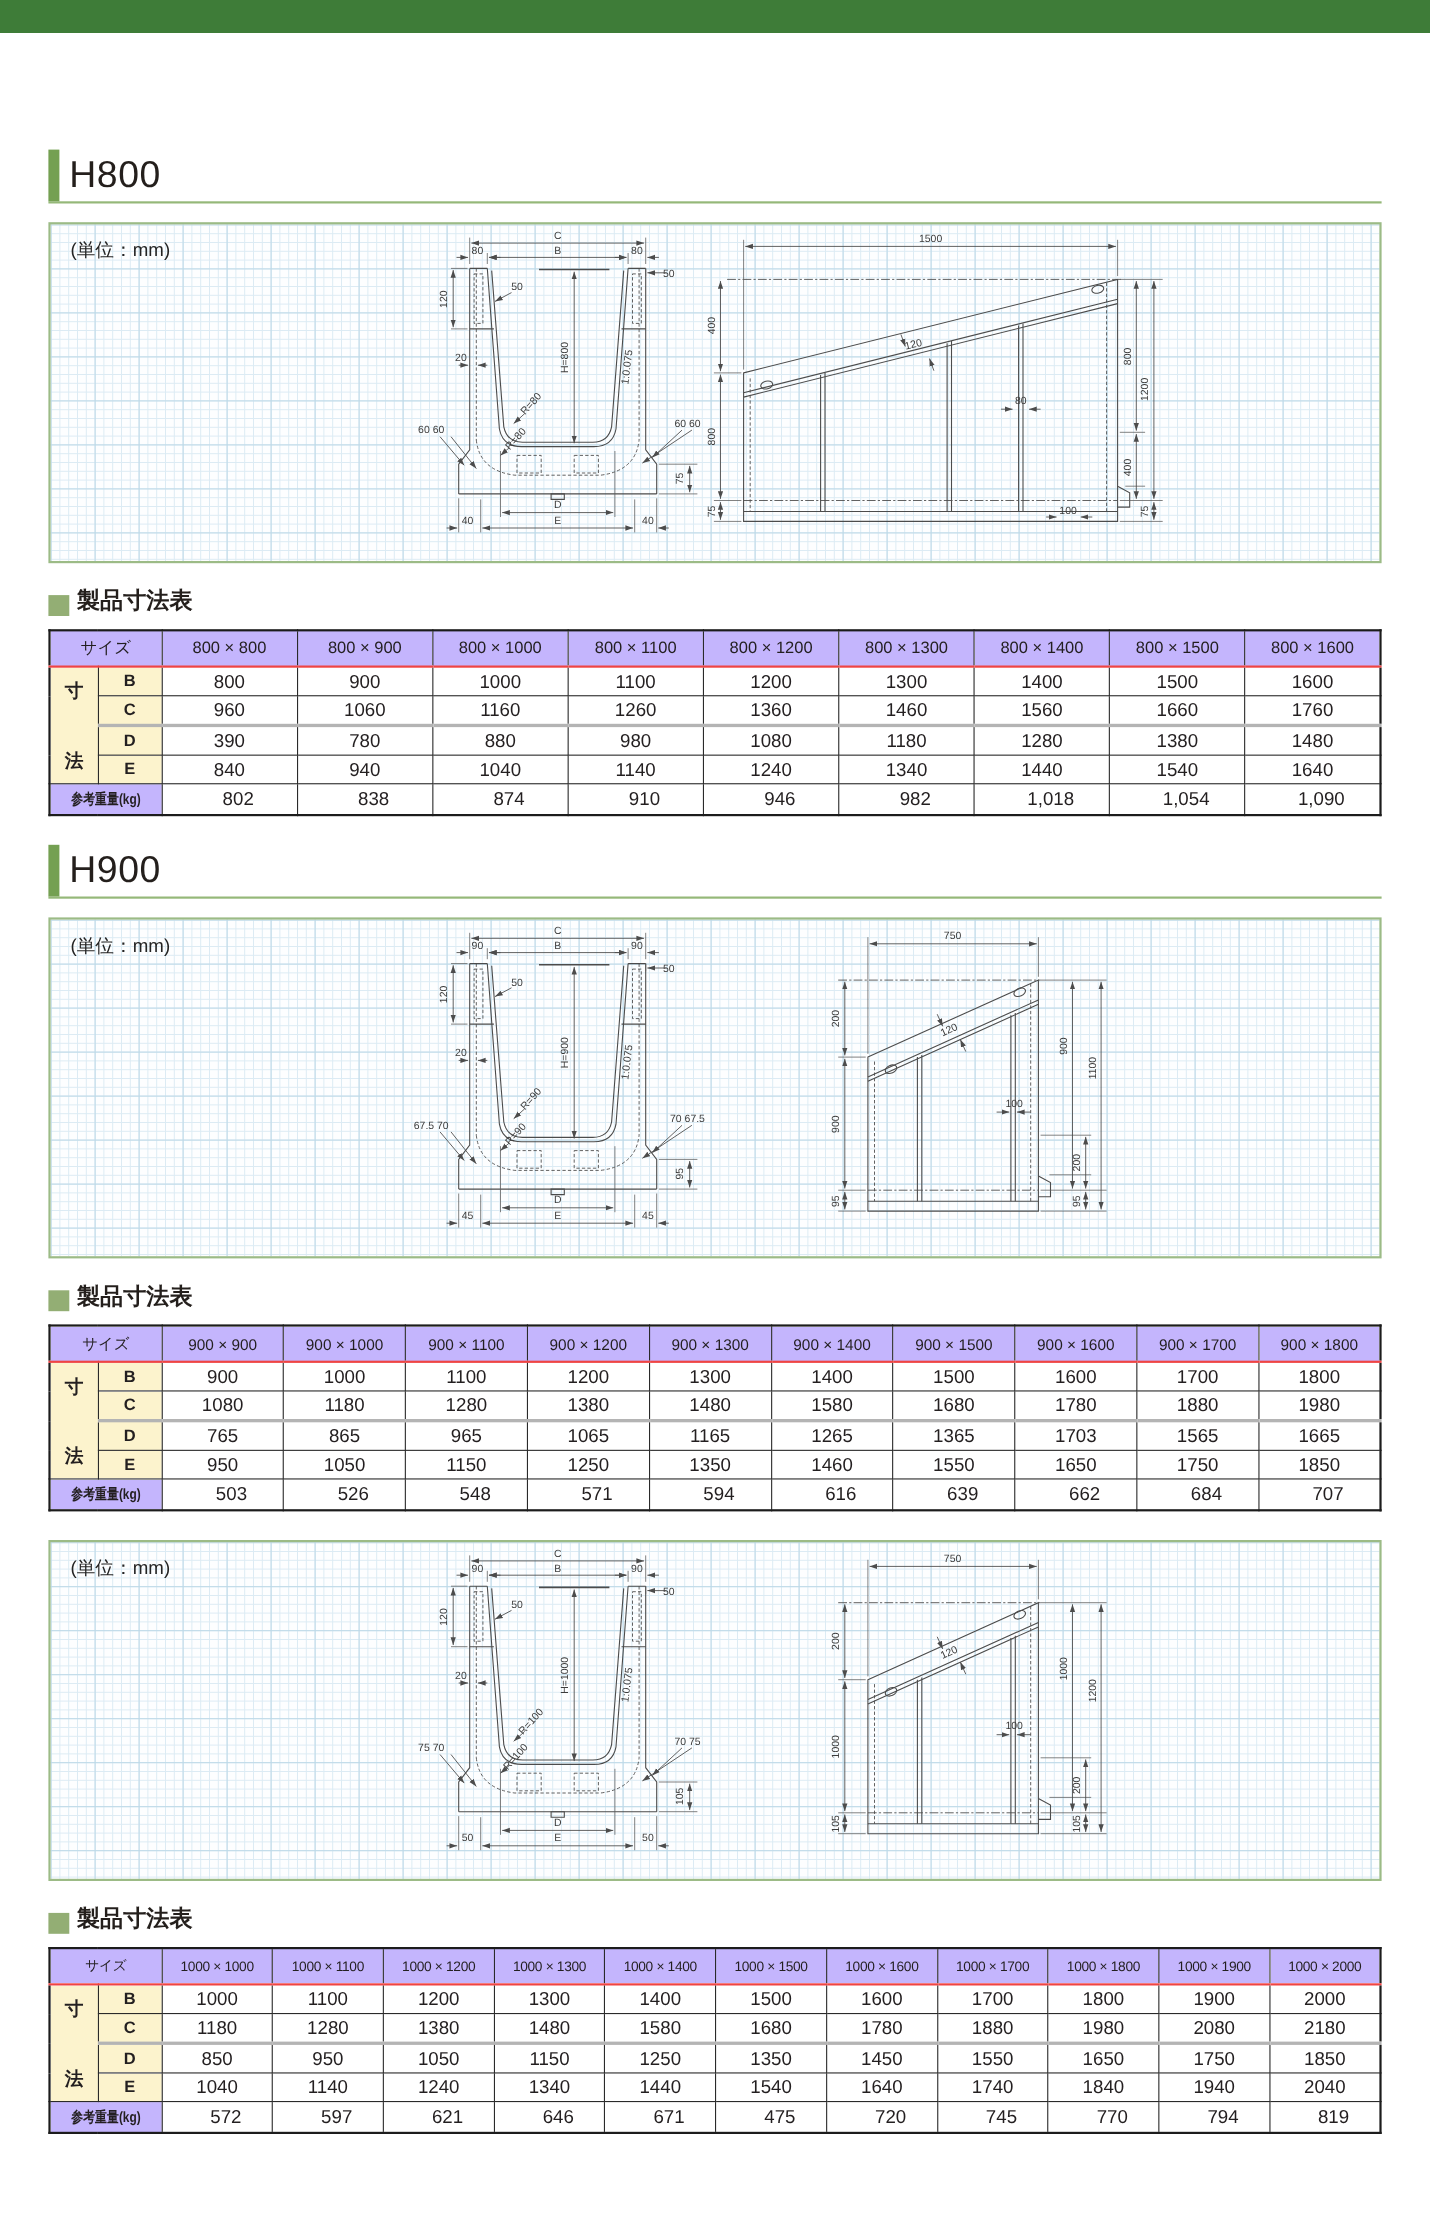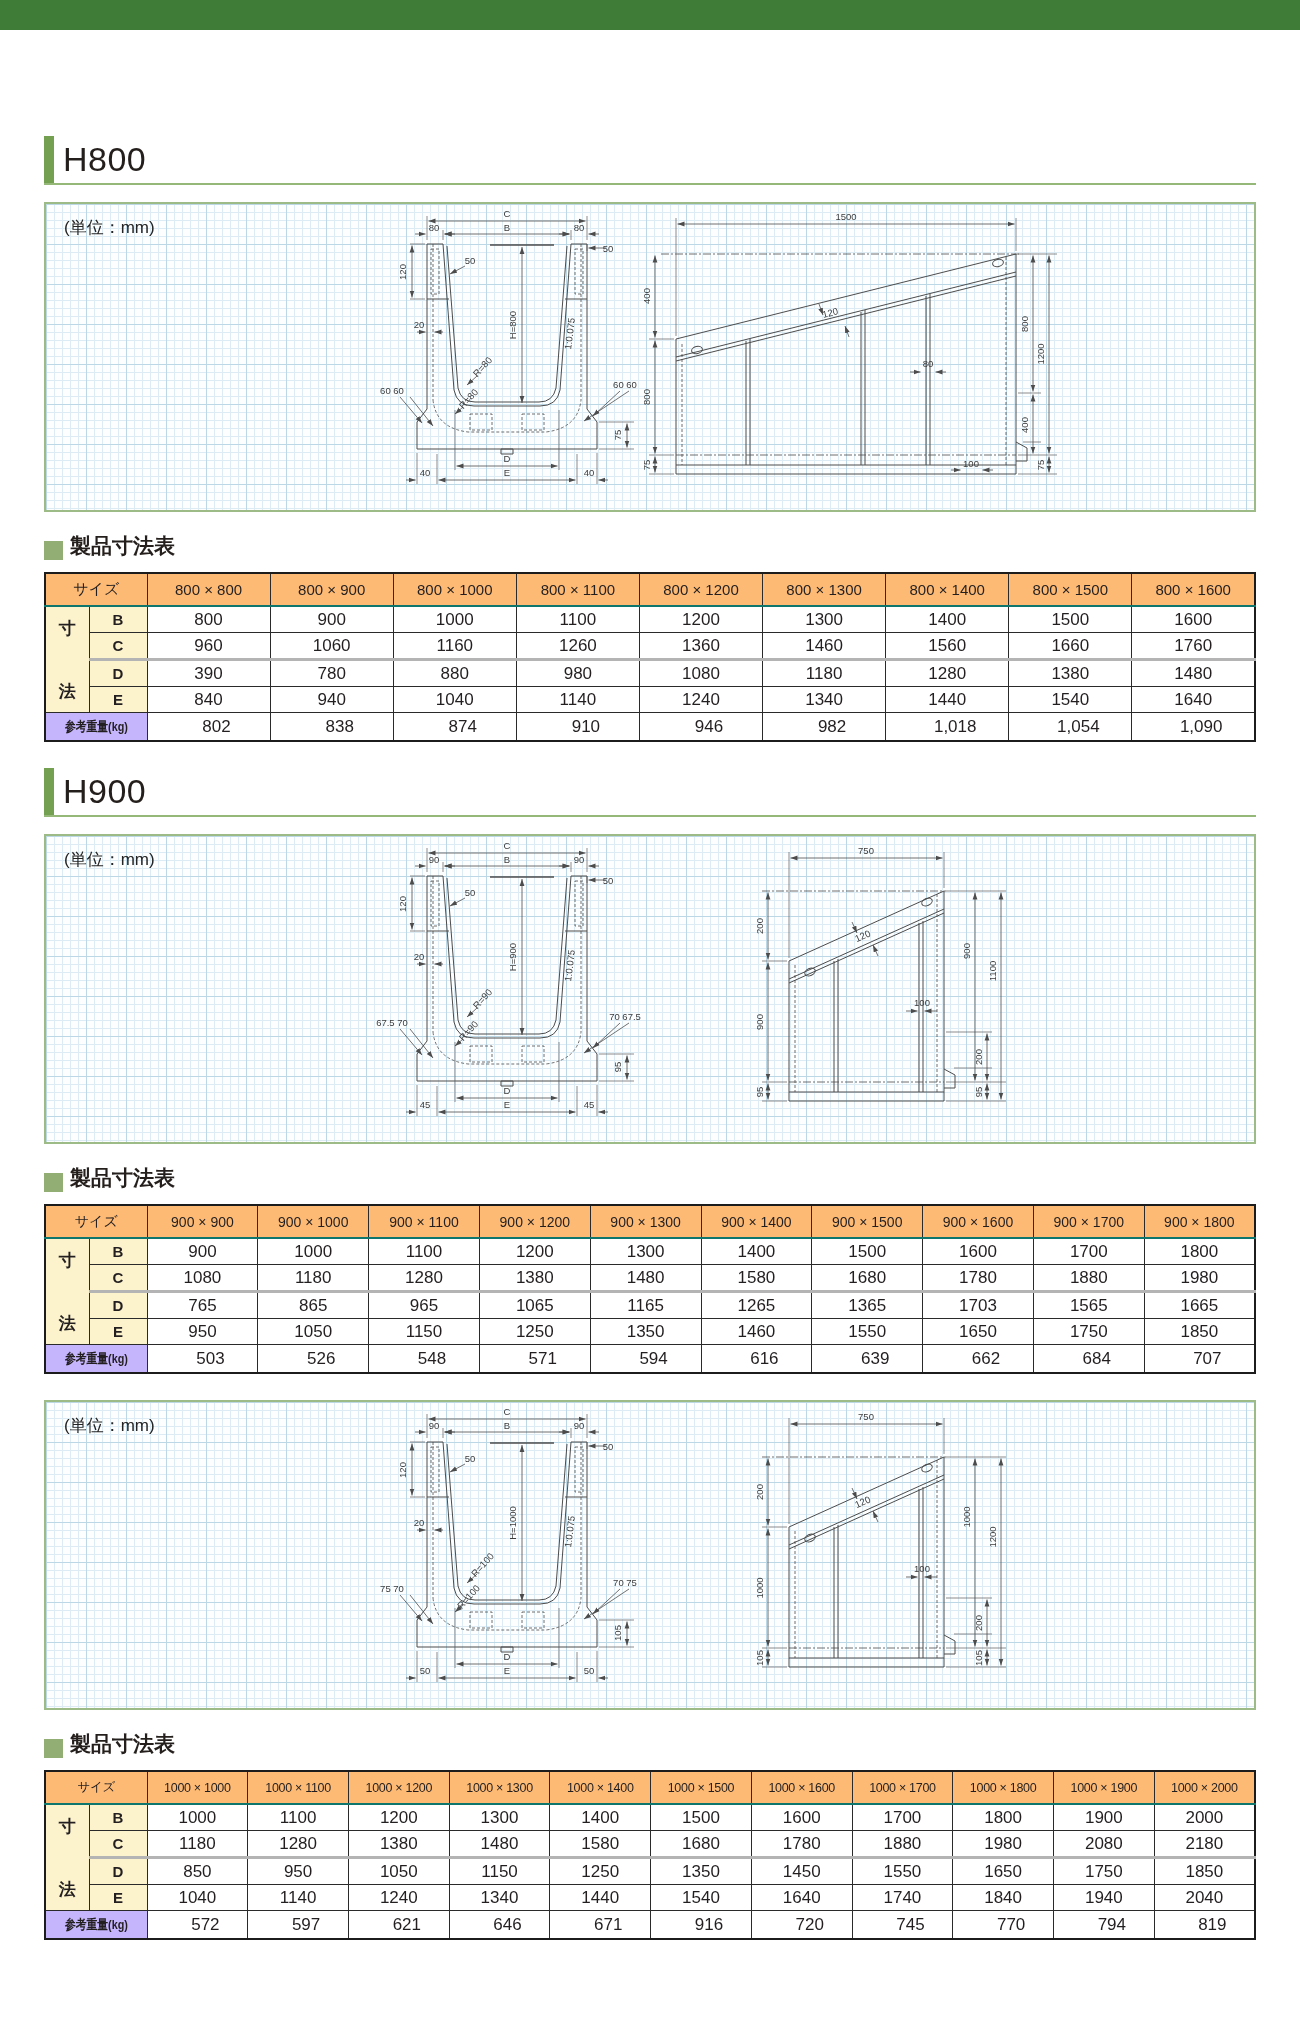--- a/index.html
+++ b/index.html
@@ -17,21 +17,21 @@
       linear-gradient(90deg,#bcd8e7 1px,transparent 1px),
       linear-gradient(#dcebf4 1px,transparent 1px),
       linear-gradient(90deg,#dcebf4 1px,transparent 1px);
     background-size:40px 40px,40px 40px,8px 8px,8px 8px;}
   .unit{position:absolute;left:18px;top:12px;font-size:17px;color:#242424;}
   .subhead{display:flex;align-items:flex-end;margin-top:22px;height:26px;}
   .sq{width:19px;height:19px;background:#93ae74;margin-right:7px;flex:0 0 auto;}
   .subhead h3{margin:0;font-size:21px;font-weight:bold;color:#241f1c;}
   table{margin-top:12px;border-collapse:collapse;border:2px solid #1c1c1c;table-layout:fixed;width:1212px;}
   th,td{border:1px solid #2a2a2a;text-align:center;vertical-align:middle;padding:0;overflow:hidden;white-space:nowrap;}
-  thead th{background:#fdba74;height:31px;font-size:15px;font-weight:500;border-bottom:2px solid #0f766e;}
+  thead th{background:#c4b5fd;height:31px;font-size:15px;font-weight:500;border-bottom:2px solid #ef4444;}
   .s2 thead th{font-size:14px;}
   .s3 thead th{font-size:12.5px;letter-spacing:-.3px;}
   td.dimcell{background:#fcf3cd;font-weight:bold;font-size:17px;}
   td.dimcell .dimwrap{display:flex;flex-direction:column;justify-content:space-between;height:86px;padding:8px 0;}
   td.letter{background:#fcf3cd;font-weight:bold;font-size:15px;}
   tbody td.val{height:25px;font-size:17px;}
   tr.d-sep td{border-top:3px solid #b4b4b4;}
   tr.wrow td{height:27px;}
   td.wlabel{background:#c4b5fd;}
   td.wlabel span{display:inline-block;transform:scaleX(.8);font-size:13.5px;font-weight:bold;white-space:nowrap;}
@@ -751,21 +751,21 @@
             <td class="val">1940</td>
             <td class="val">2040</td>
           </tr>
           <tr class="wrow">
             <td class="wlabel" colspan="2"><span>参考重量(kg)</span></td>
             <td class="wval">572</td>
             <td class="wval">597</td>
             <td class="wval">621</td>
             <td class="wval">646</td>
             <td class="wval">671</td>
-            <td class="wval">916</td>
+            <td class="wval">475</td>
             <td class="wval">720</td>
             <td class="wval">745</td>
             <td class="wval">770</td>
             <td class="wval">794</td>
             <td class="wval">819</td>
           </tr>
         </tbody>
       </table>
   </section>
 </div>

